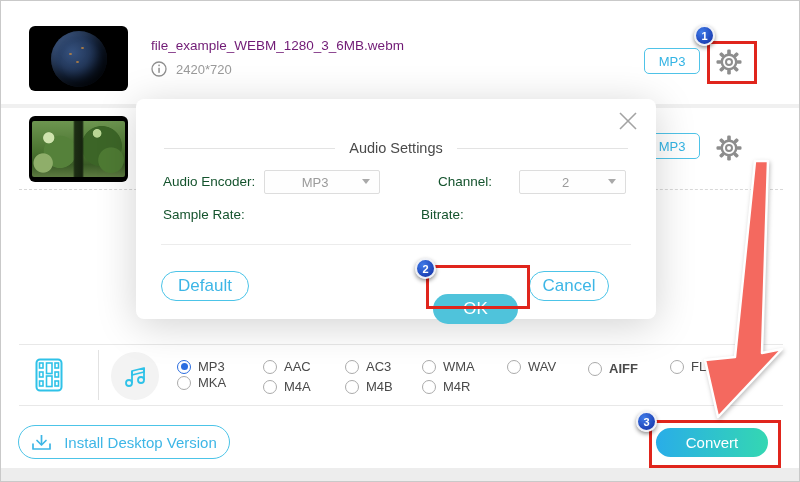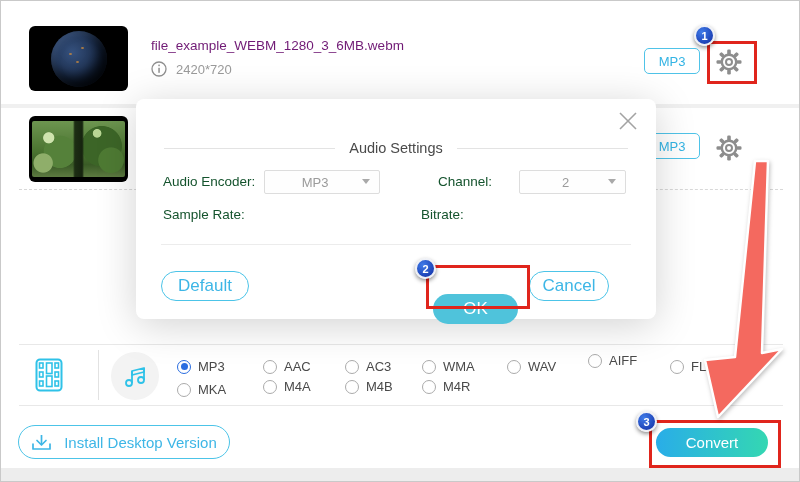--- a/index.html
+++ b/index.html
@@ -237,30 +237,30 @@
         <span>AC3</span>
     </div>
     <div class="fmt-item" style="left:403px;top:14px;">
       <span class="radio"></span>
         <span>WMA</span>
     </div>
     <div class="fmt-item" style="left:488px;top:14px;">
       <span class="radio"></span>
         <span>WAV</span>
     </div>
-    <div class="fmt-item" style="left:569px;top:8px;">
+    <div class="fmt-item" style="left:569px;top:16px;font-weight:bold;">
       <span class="radio"></span>
         <span>AIFF</span>
     </div>
     <div class="fmt-item" style="left:651px;top:14px;">
       <span class="radio"></span>
         <span>FLAC</span>
     </div>
 
-    <div class="fmt-item" style="left:158px;top:37px;align-items:flex-end;">
+    <div class="fmt-item" style="left:158px;top:30px;align-items:flex-end;">
       <span class="radio"></span>
         <span>MKA</span>
     </div>
     <div class="fmt-item" style="left:244px;top:34px;">
       <span class="radio"></span>
         <span>M4A</span>
     </div>
     <div class="fmt-item" style="left:326px;top:34px;">
       <span class="radio"></span>
         <span>M4B</span>

